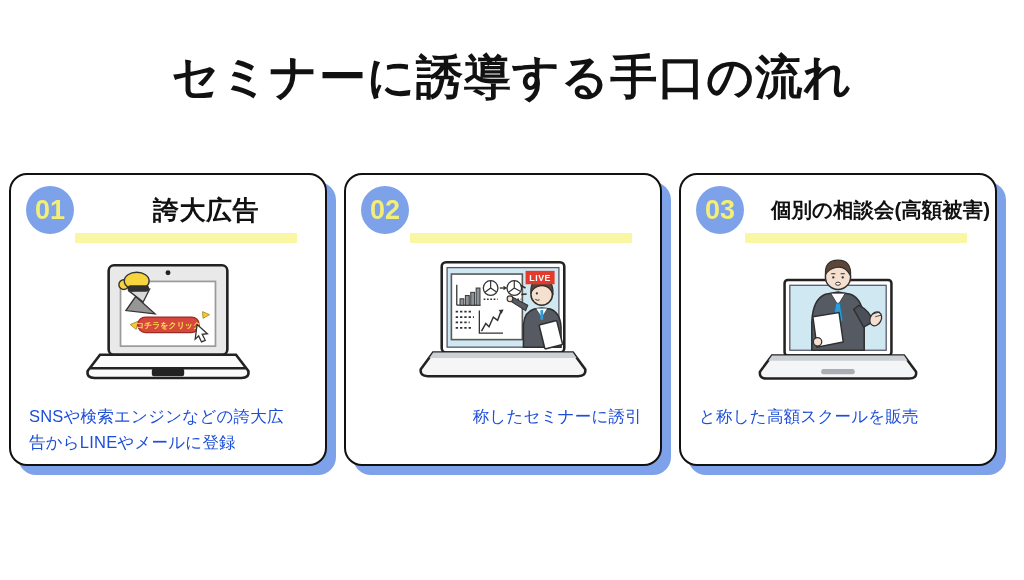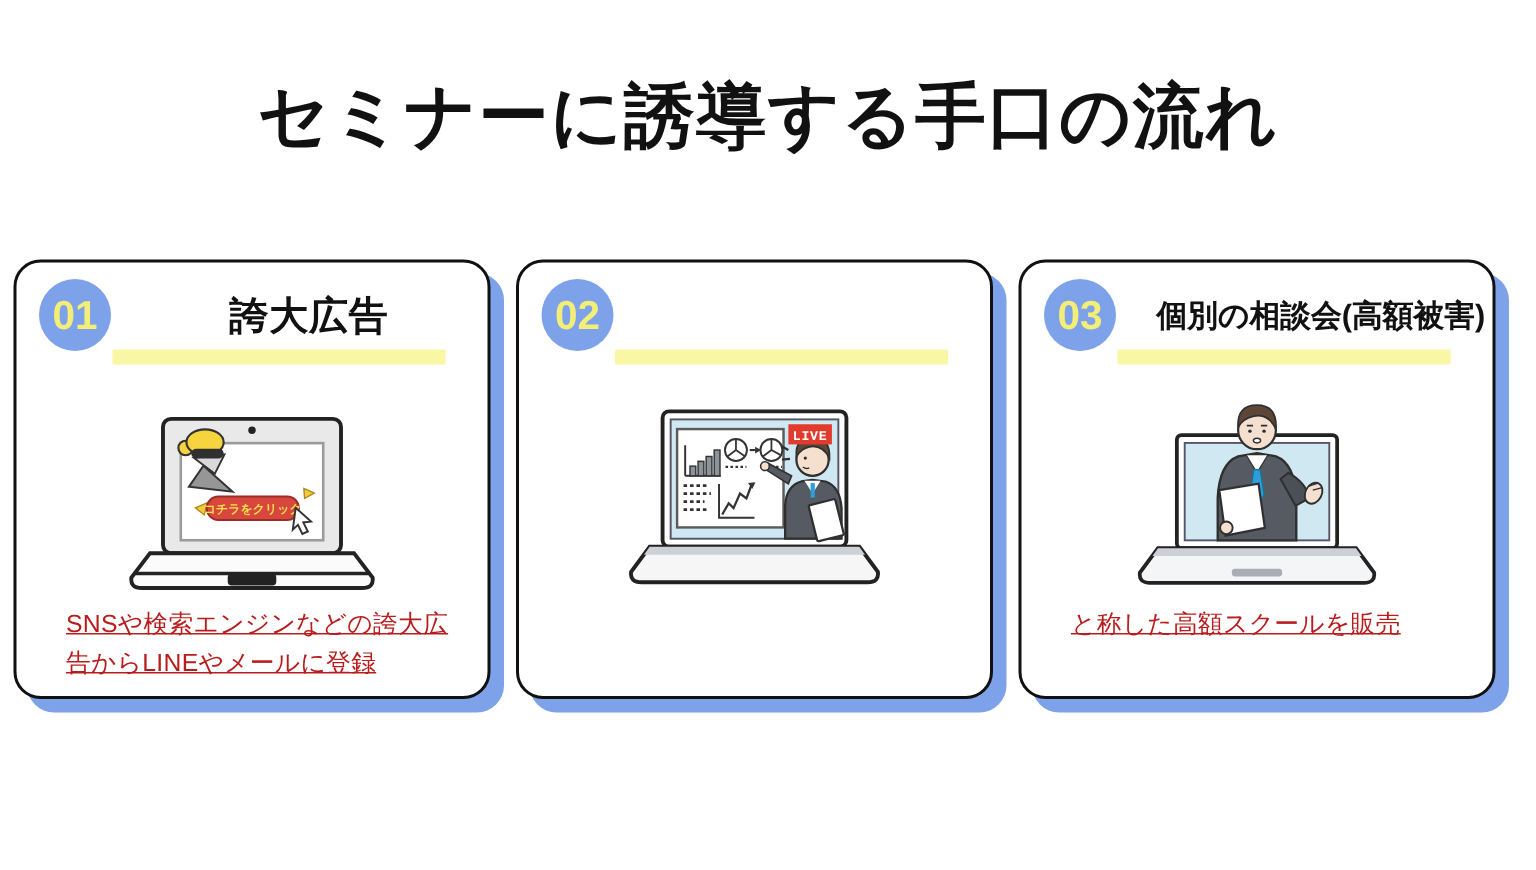--- a/index.html
+++ b/index.html
@@ -34,27 +34,27 @@
   .card-title{
     flex:1;text-align:center;font-size:26px;font-weight:800;color:#111;
     letter-spacing:0.5px;white-space:nowrap;padding-left:27px;
   }
   .card-3 .card-title{font-size:20.5px;letter-spacing:0;}
   .title-underline{
     height:10px;background:#f9f6a4;border-radius:1px;
     margin:-1px 28px 0 64px;
   }
   .illus{
-    height:152px;display:flex;align-items:flex-end;justify-content:center;
-    margin-top:4px;overflow:visible;font-family:Liberation Mono, monospace;
+    height:152px;display:flex;align-items:center;justify-content:center;
+    margin-top:4px;overflow:visible;
   }
   .illus svg{overflow:visible;}
   .desc{
-    margin:4px 16px 0 33px;font-size:16.5px;line-height:1.6;
-    color:#b91c1c;font-weight:500;letter-spacing:0.2px;text-decoration:underline;
+    margin:4px 16px 0 18px;font-size:16.5px;line-height:1.6;
+    color:#1d4ed8;font-weight:500;letter-spacing:0.2px;
   }
   .desc .line{display:block;}
   .card-2 .desc .line-2{text-align:right;padding-right:2px;}
 </style>
 </head>
 <body>
 
 <div class="page">
 
   <h1 class="main-title">セミナーに誘導する手口の流れ</h1>
@@ -161,20 +161,21 @@
             <text x="114.5" y="19.7" font-size="8.2" font-weight="bold" fill="#ffffff" text-anchor="middle" letter-spacing="0.5">LIVE</text>
           </g>
           <g>
             <path d="M15,86 L145,86 L156.5,101.5 Q157.5,108 150,108 L10,108 Q2.5,108 3.5,101.5 Z" fill="#f6f6f6" stroke="#222" stroke-width="2.4"></path>
             <path d="M15,86 L145,86 L148.5,91 L11.5,91 Z" fill="#cdd1d5"></path>
           </g>
         </svg>
       </div>
 
       <p class="desc">
+        <span class="line line-2">称したセミナーに誘引</span>
       </p>
     </section>
 
     <section class="card card-3">
       <div class="card-header">
         <div class="num-circle">03</div>
         <div class="card-title">個別の相談会(高額被害)</div>
       </div>
       <div class="title-underline"></div>
 

